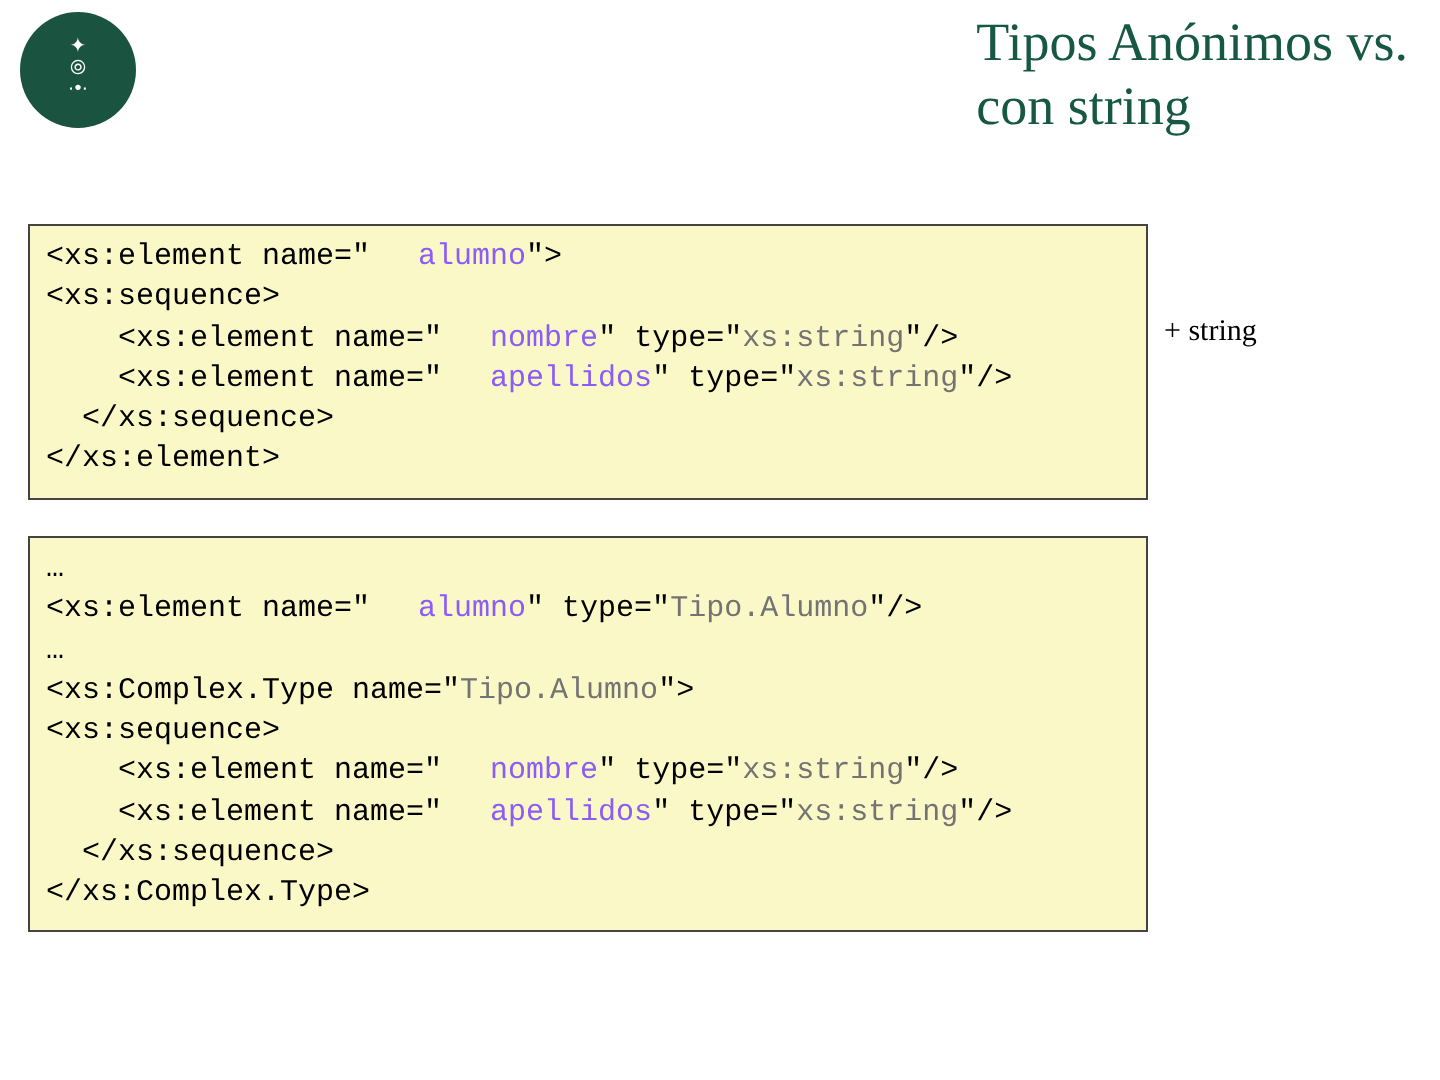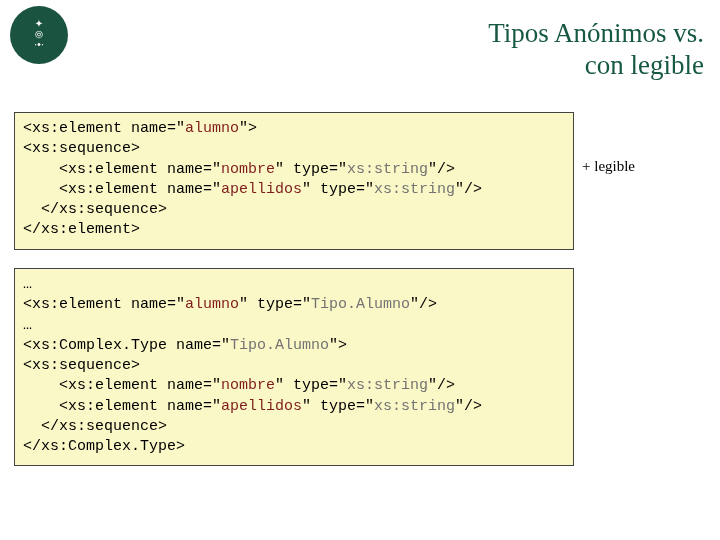--- a/index.html
+++ b/index.html
@@ -26,22 +26,21 @@
   }
   .logo-inner {
     font-size: 10px;
     text-align: center;
     line-height: 1.05;
     font-family: Arial, sans-serif;
   }
   .title {
     position: absolute;
     right: 16px;
-    top: 18px;
-    text-align: right;
+    top: 6px;
     color: #175844;
     font-size: 27px;
     line-height: 1.18;
     font-family: Georgia, serif;
   }
   .row {
     position: absolute;
     left: 14px;
     right: 10px;
     display: flex;
@@ -62,43 +61,43 @@
     width: 560px;
   }
   .caption {
     font-family: Georgia, serif;
     font-size: 15px;
     color: #000;
     padding-top: 46px;
     white-space: nowrap;
   }
   .caption2 { padding-top: 72px; }
-  .str-a { color: #7f1d1d; } 
+  .str-a { color: #8b5cf6; margin-left: 24px; } 
   .str-b { color: #737373; } 
 </style>
 </head>
 <body>
 
 <div class="logo">
   <div class="logo-inner">✦<br>⦾<br>·•·</div>
 </div>
 
 <div class="title">
   <span>Tipos Anónimos vs.</span><br>
-  <span>con legible</span>
+  <span>con string</span>
 </div>
 
 <div class="row row1">
   <div class="codebox"><span>&lt;xs:element name="</span><span class="str-a">alumno</span><span>"&gt;</span>
 <span>&lt;xs:sequence&gt;</span>
 <span>    &lt;xs:element name="</span><span class="str-a">nombre</span><span>" type="</span><span class="str-b">xs:string</span><span>"/&gt;</span>
 <span>    &lt;xs:element name="</span><span class="str-a">apellidos</span><span>" type="</span><span class="str-b">xs:string</span><span>"/&gt;</span>
 <span>  &lt;/xs:sequence&gt;</span>
 <span>&lt;/xs:element&gt;</span></div>
-  <div class="caption">+ legible</div>
+  <div class="caption">+ string</div>
 </div>
 
 <div class="row row2">
   <div class="codebox"><span>…</span>
 <span>&lt;xs:element name="</span><span class="str-a">alumno</span><span>" type="</span><span class="str-b">Tipo.Alumno</span><span>"/&gt;</span>
 <span>…</span>
 <span>&lt;xs:Complex.Type name="</span><span class="str-b">Tipo.Alumno</span><span>"&gt;</span>
 <span>&lt;xs:sequence&gt;</span>
 <span>    &lt;xs:element name="</span><span class="str-a">nombre</span><span>" type="</span><span class="str-b">xs:string</span><span>"/&gt;</span>
 <span>    &lt;xs:element name="</span><span class="str-a">apellidos</span><span>" type="</span><span class="str-b">xs:string</span><span>"/&gt;</span>

